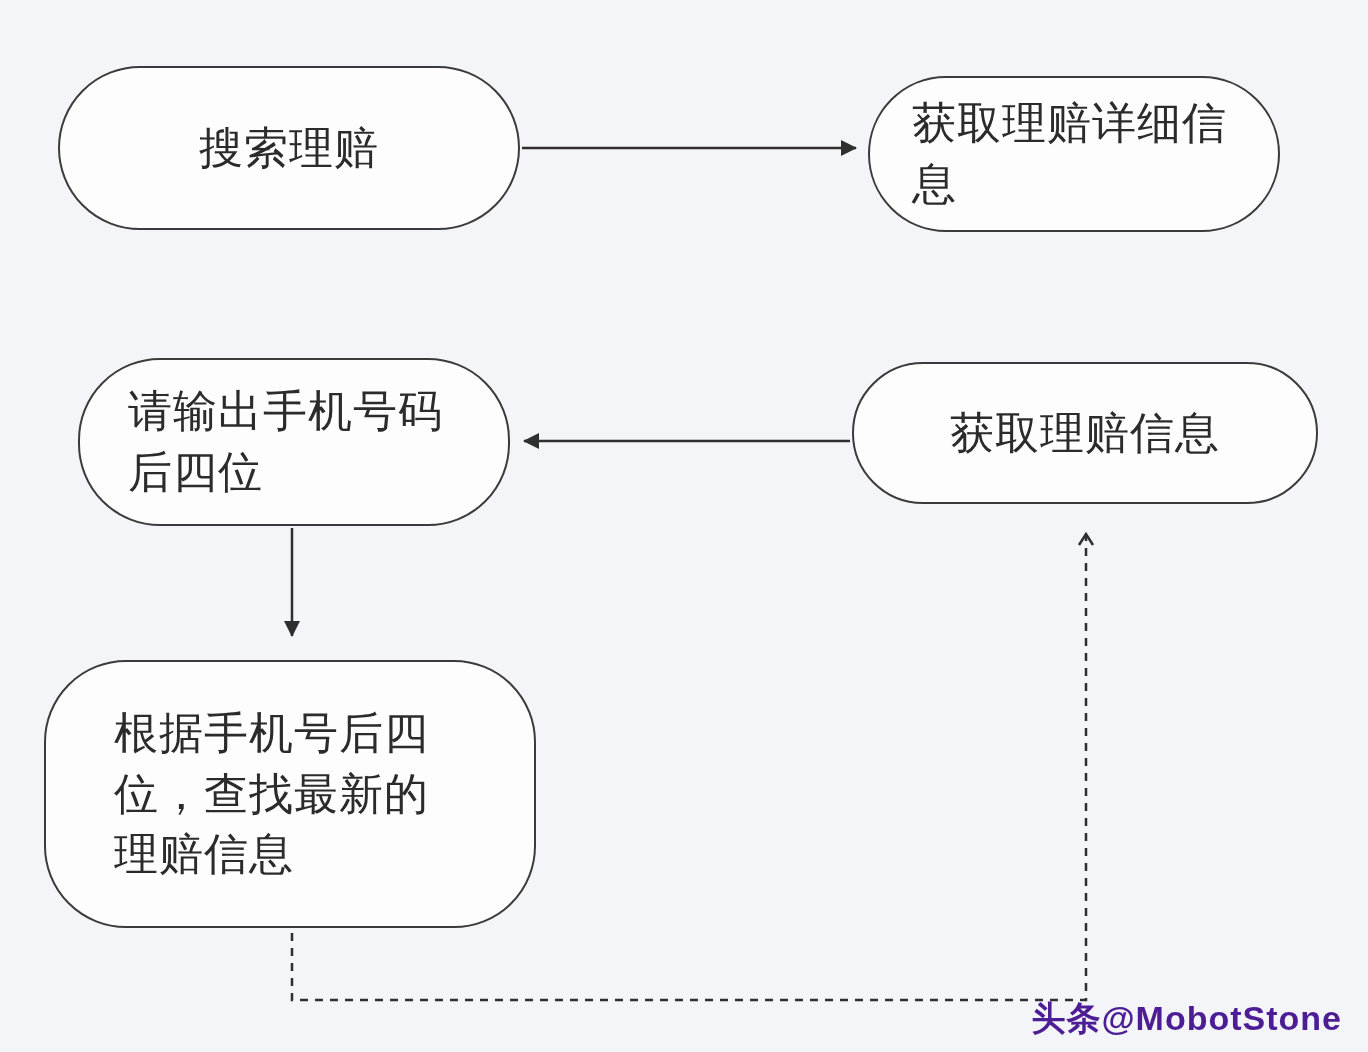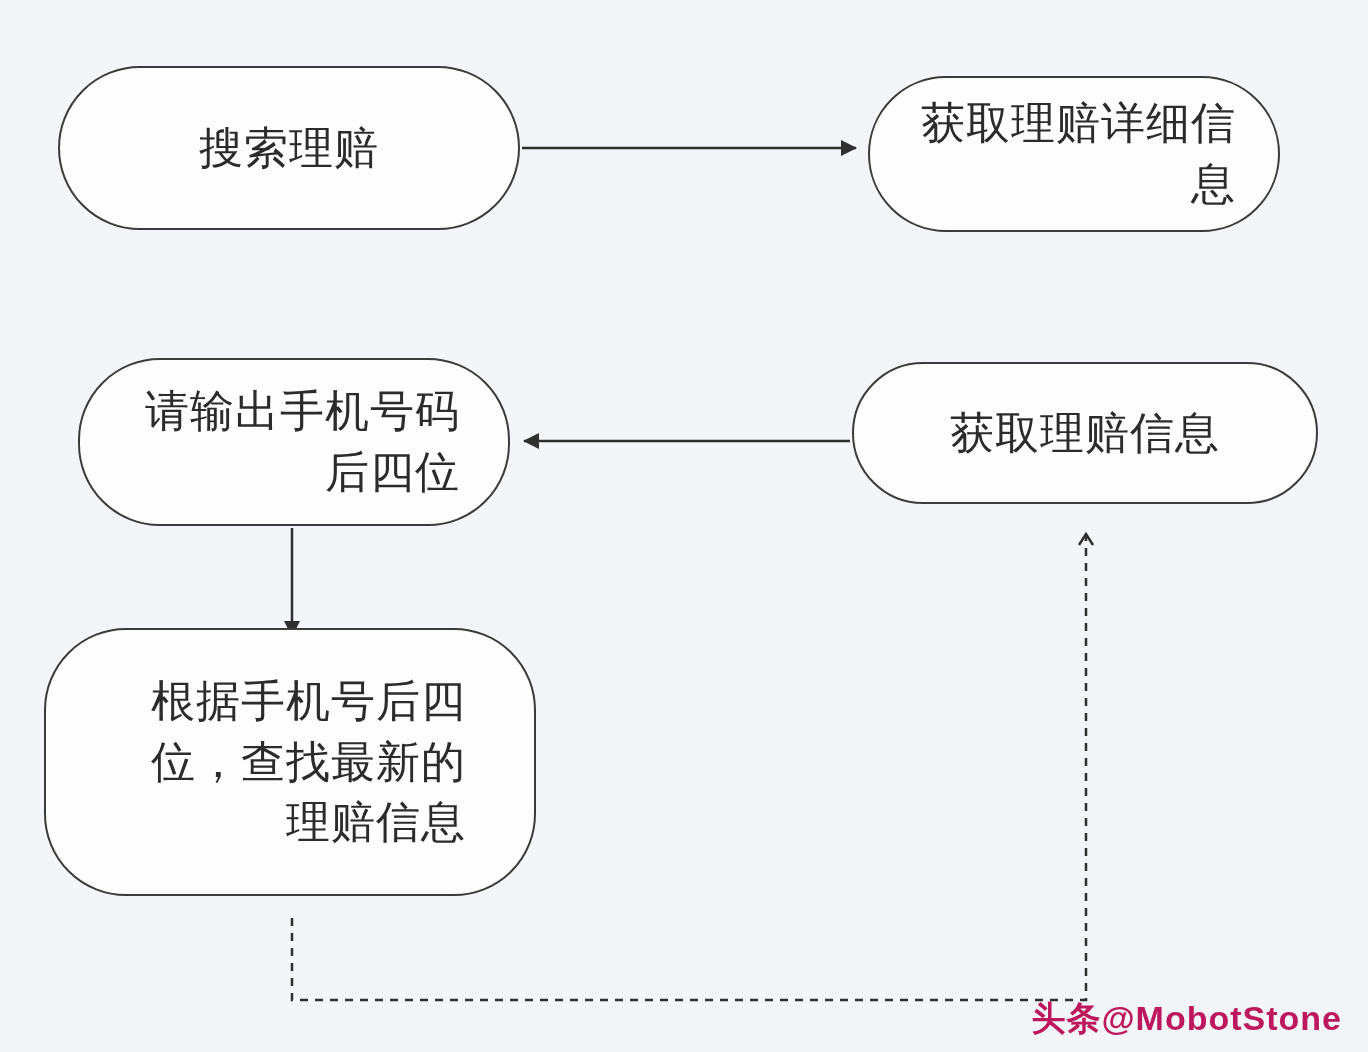--- a/index.html
+++ b/index.html
@@ -24,42 +24,42 @@
     background: #fdfdfe;
     border: 2.5px solid #3b3b3b;
     border-radius: 82px;
     color: #2b2b2b;
     font-size: 44px;
     line-height: 1.38;
     letter-spacing: 1px;
     display: flex;
     align-items: center;
     justify-content: center;
-    text-align: right;
+    text-align: left;
   }
   #node-search-claim            { left: 58px;  top: 66px;  width: 462px; height: 164px; }
   #node-get-claim-detail-info   { left: 868px; top: 76px;  width: 412px; height: 156px; padding: 0 42px; }
   #node-prompt-phone-last4      { left: 78px;  top: 358px; width: 432px; height: 168px; padding: 0 48px; }
   #node-get-claim-info          { left: 852px; top: 362px; width: 466px; height: 142px; }
-  #node-find-latest-claim       { left: 44px;  top: 628px; width: 492px; height: 268px; padding: 8px 68px; }
+  #node-find-latest-claim       { left: 44px;  top: 660px; width: 492px; height: 268px; padding: 8px 68px; }
 
   svg.edges {
     position: absolute;
     inset: 0;
     width: 1368px;
     height: 1052px;
     pointer-events: none;
   }
   .watermark {
     position: absolute;
     right: 26px;
     top: 996px;
     font-size: 34px;
     font-weight: 600;
-    color: #be185d;
+    color: #4c1d95;
     letter-spacing: 1px;
     white-space: nowrap;
   }
 </style>
 </head>
 <body>
 
 <div class="stage">
 
   <svg class="edges" viewBox="0 0 1368 1052" xmlns="http://www.w3.org/2000/svg">

